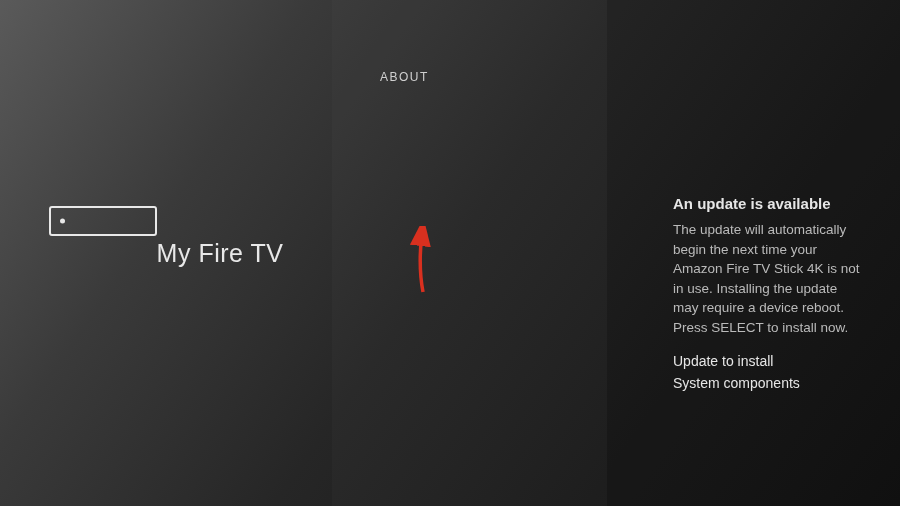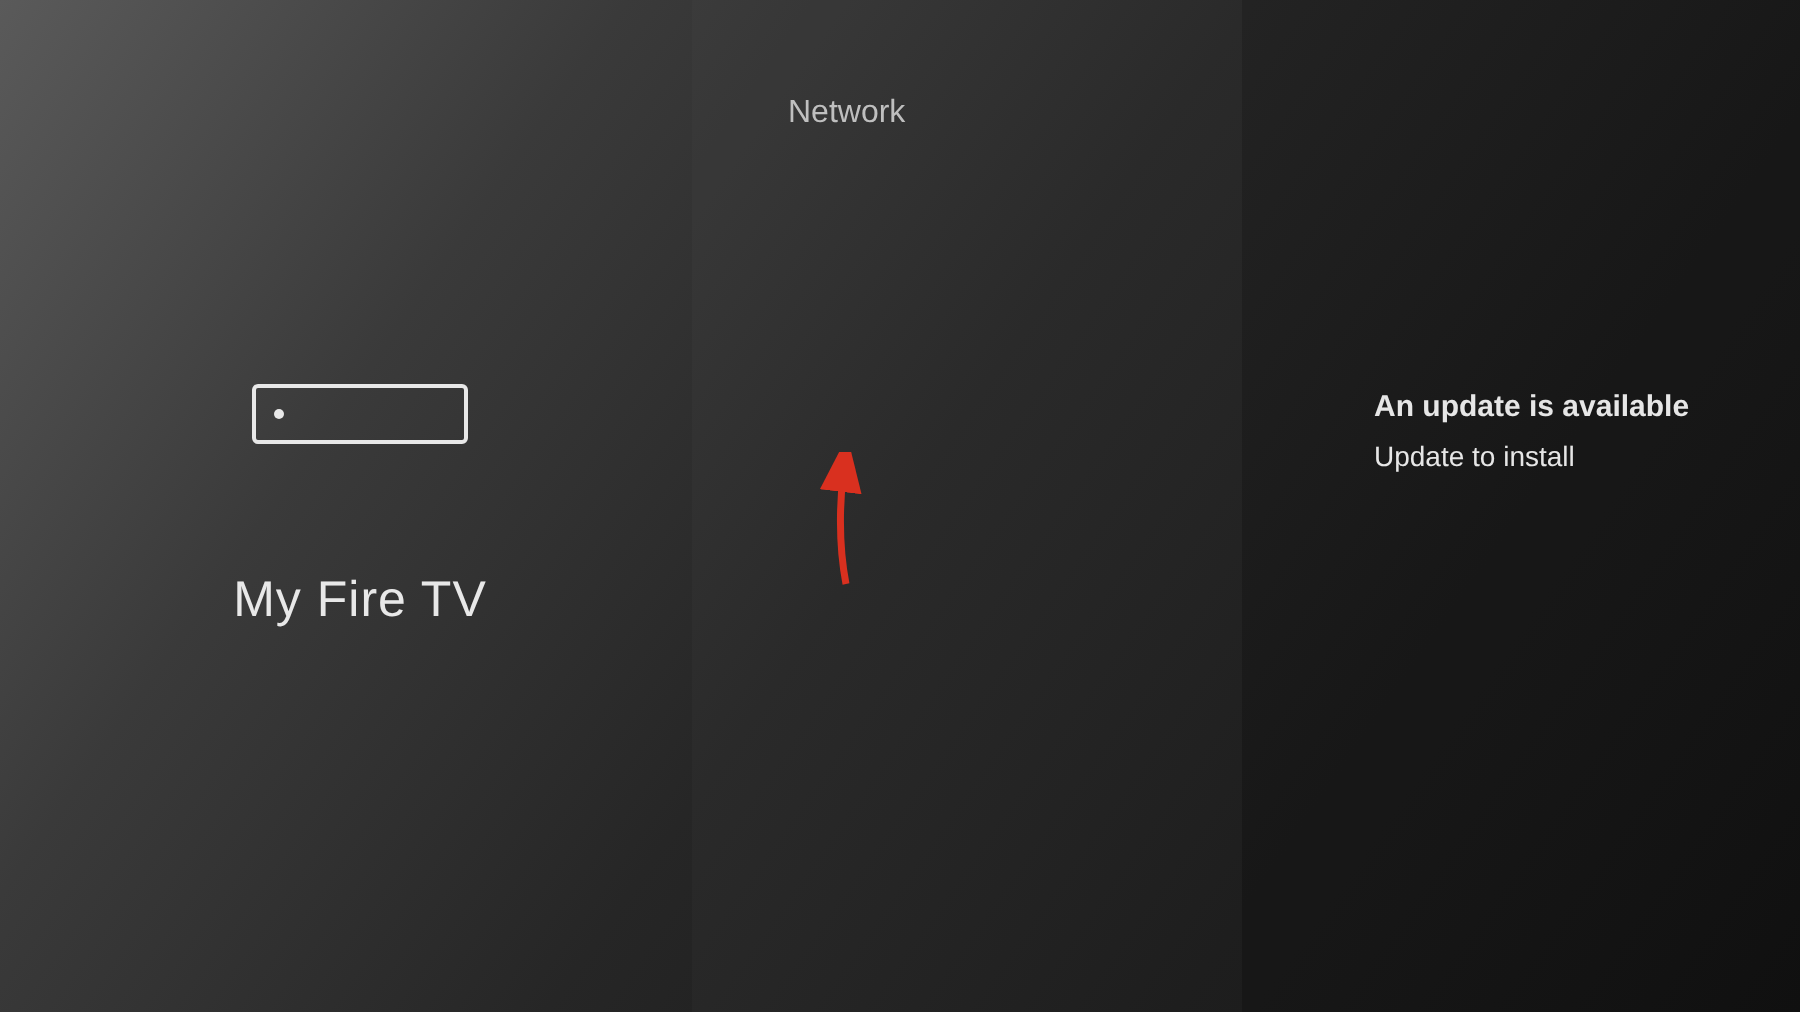--- a/index.html
+++ b/index.html
@@ -17,25 +17,24 @@
     .screen {
       display: flex;
       width: 100%;
       height: 100%;
       background: linear-gradient(125deg, #5a5a5a 0%, #3a3a3a 25%, #262626 50%, #1a1a1a 75%, #121212 100%);
     }
     .left-panel {
       width: 332px;
       height: 100%;
       display: flex;
-      flex-direction: column;
+      flex-direction: row;
       align-items: center;
       justify-content: center;
       position: relative;
-      margin-left: 14px;
     }
     .device-icon {
       border: 2px solid #e8e8e8;
       border-radius: 3px;
       width: 108px;
       height: 30px;
       position: relative;
       margin-bottom: 64px;
     }
     .device-icon-dot {
@@ -126,28 +125,29 @@
 
 <div class="screen">
   <div class="left-panel">
     <div class="device-icon">
       <div class="device-icon-dot"></div>
     </div>
     <div class="left-title">My Fire TV</div>
   </div>
 
   <div class="middle-panel">
-    <div class="menu-item first">
-      <span>Network</span>
-    </div>
+    <div class="section-header">ABOUT</div>
   </div>
 
   <div class="right-panel">
     <div class="info-title">An update is available</div>
+    <div class="info-body">The update will automatically begin the next time your Amazon Fire TV Stick 4K is not in use. Installing the update may require a device reboot.
+Press SELECT to install now.</div>
     <div class="info-sub1">Update to install</div>
+    <div class="info-sub2">System components</div>
   </div>
 </div>
 
 <svg class="arrow-annotation" width="30" height="70" viewBox="0 0 30 70">
   <defs>
     <marker id="ah" markerWidth="8" markerHeight="8" refX="4" refY="3" orient="auto">
       <path d="M0,0 L8,3 L0,6 Z" fill="#d9301f"></path>
     </marker>
   </defs>
   <path d="M 15 66 Q 10 40 14 6" stroke="#d9301f" stroke-width="3.5" fill="none" marker-end="url(#ah)"></path>

